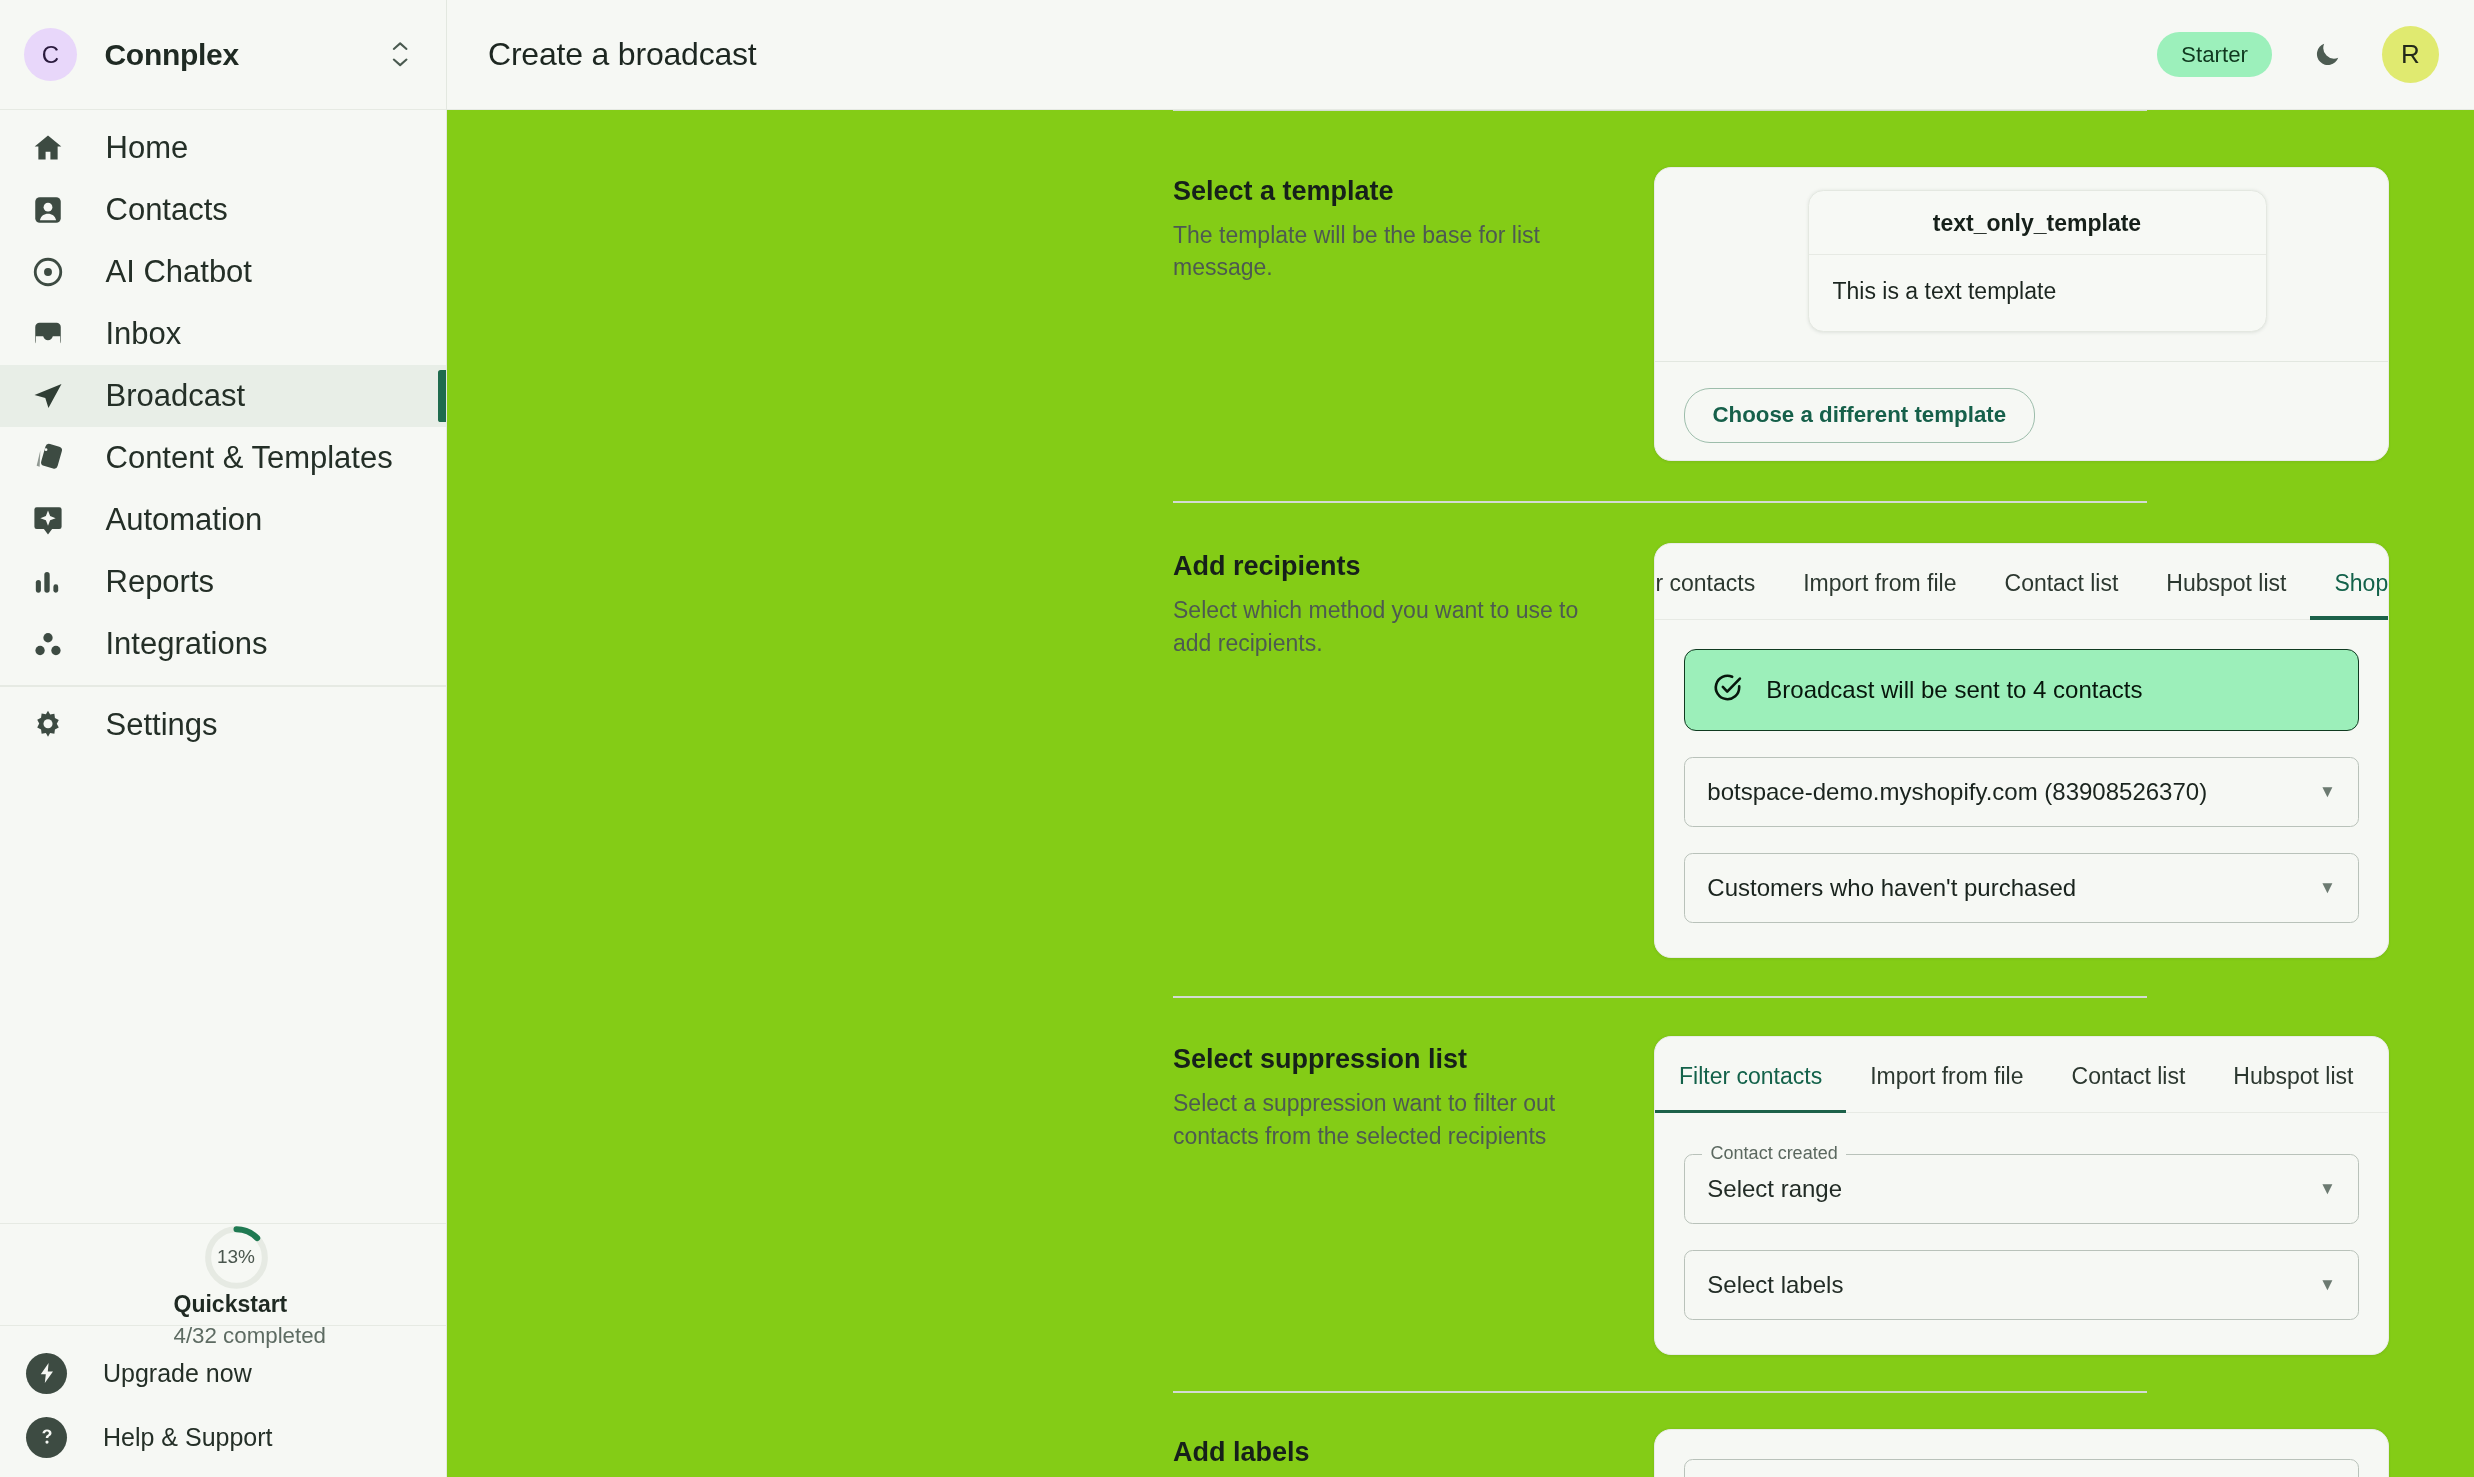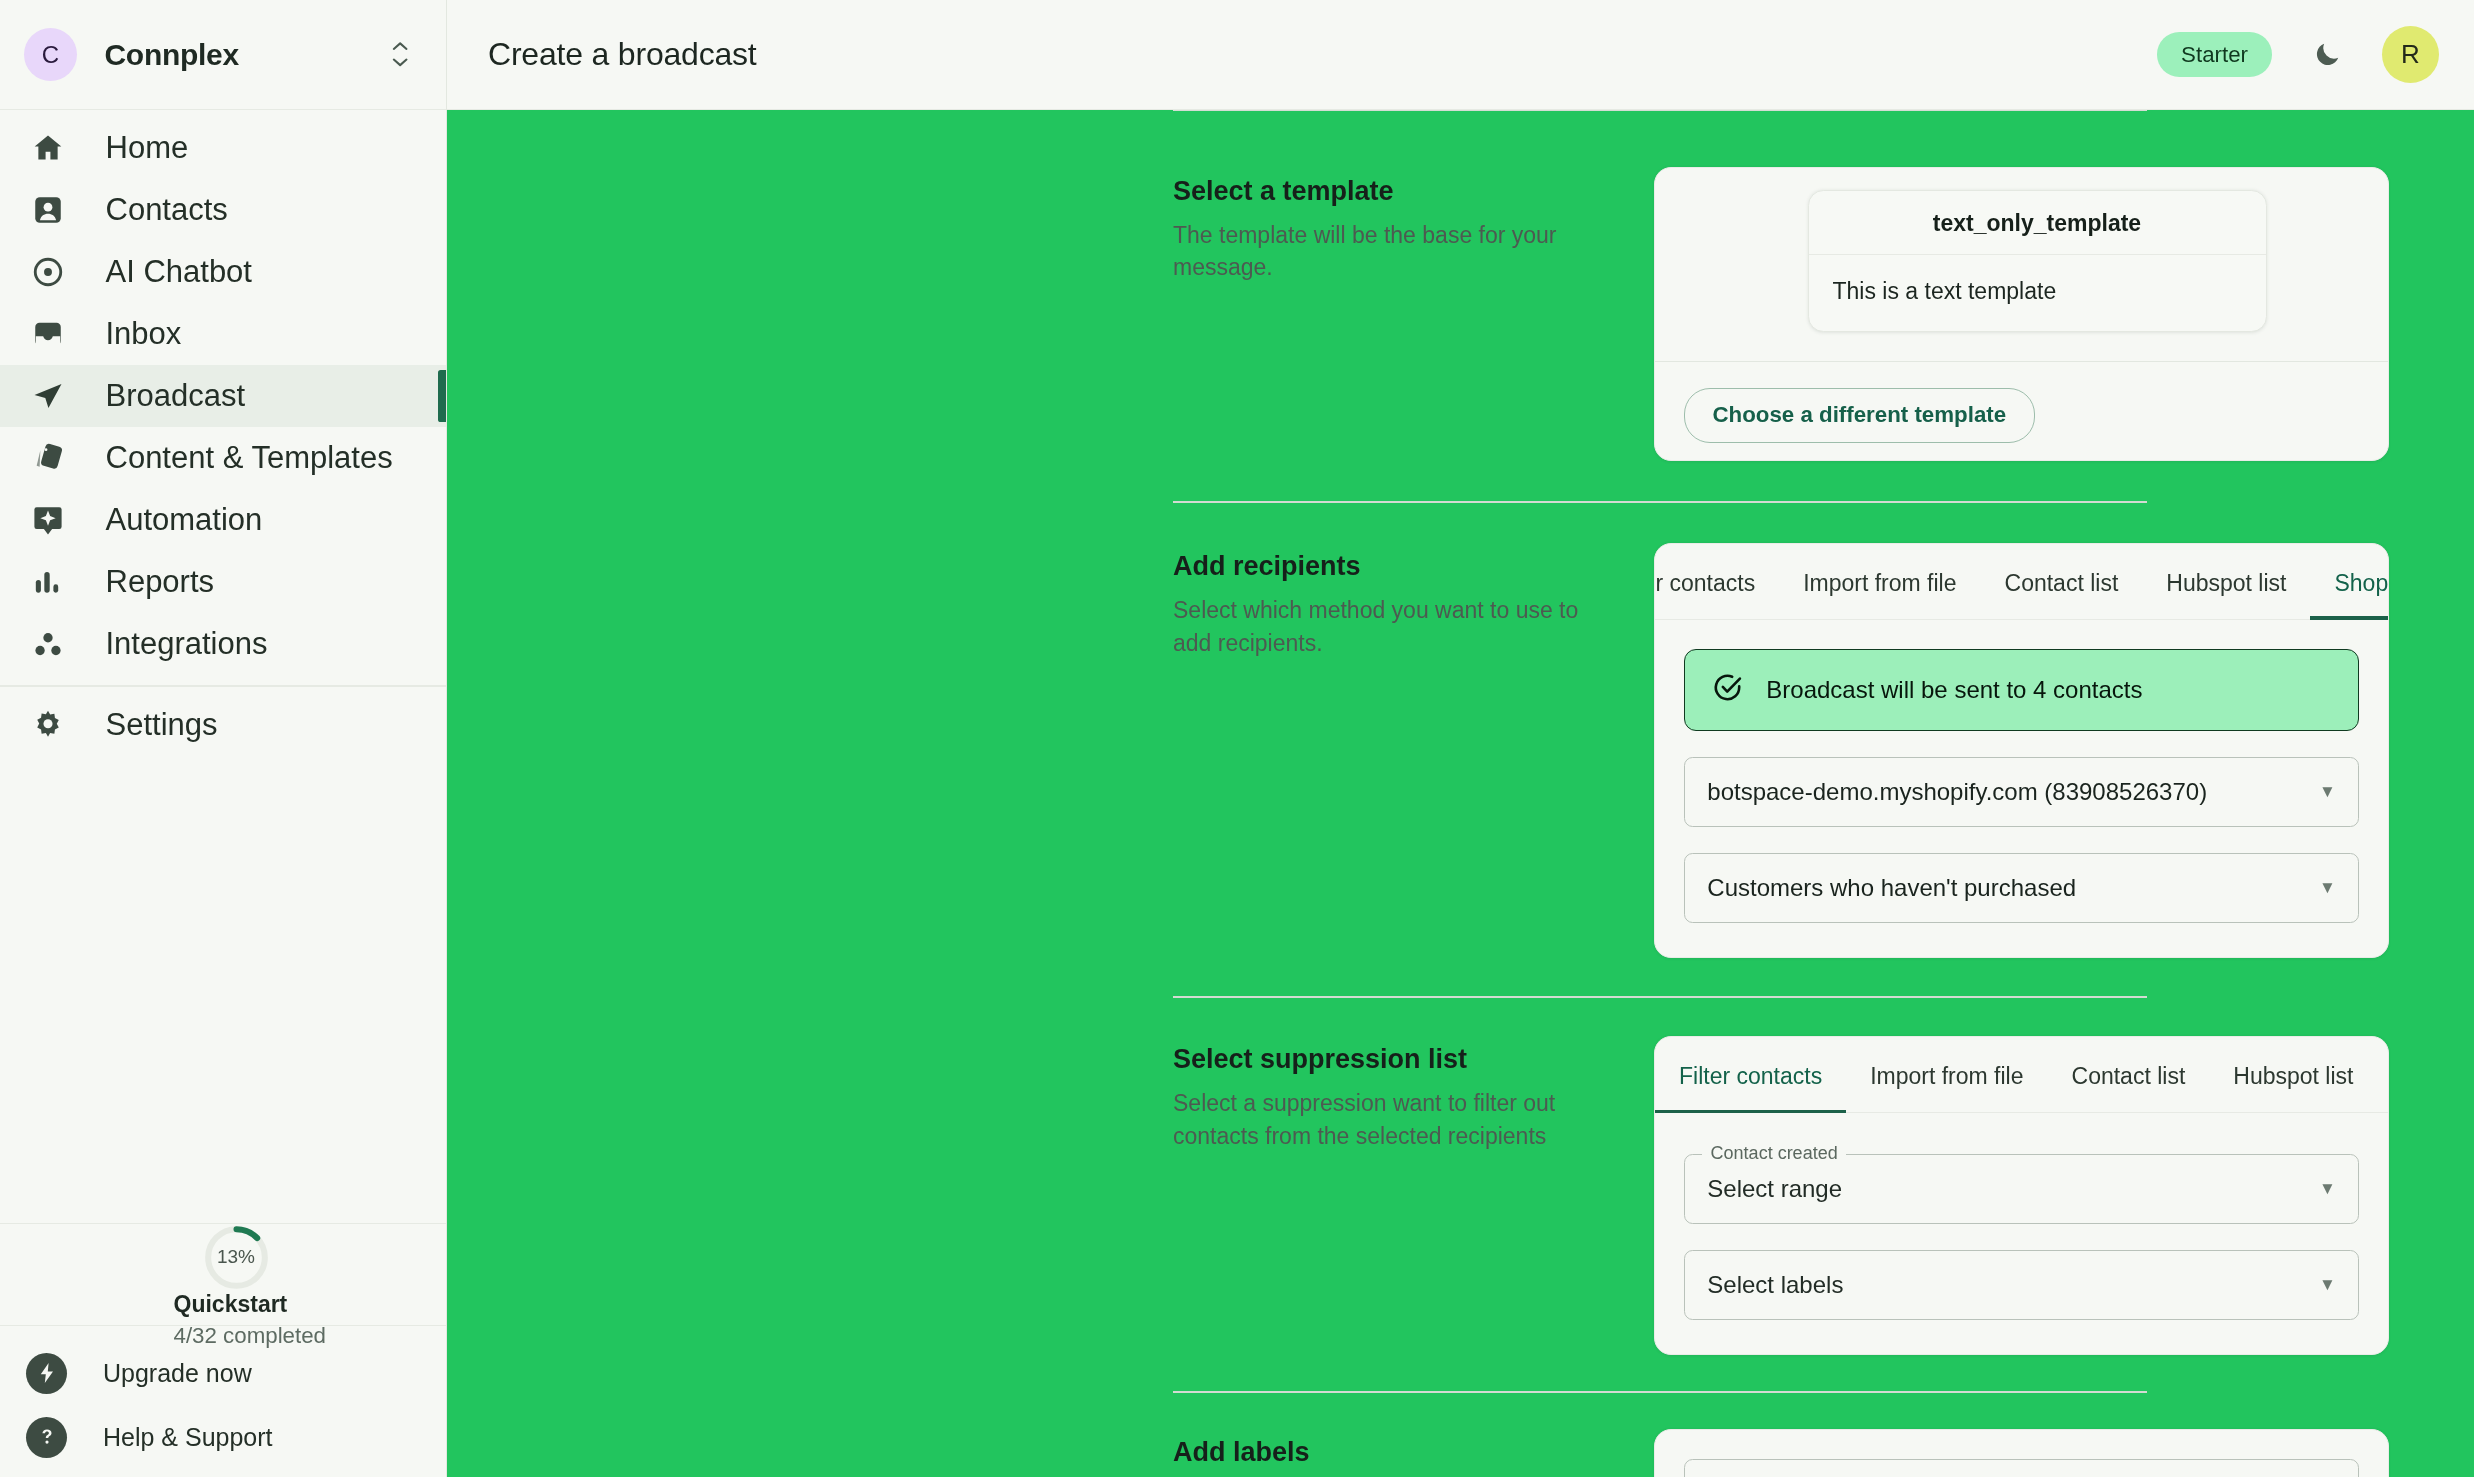--- a/index.html
+++ b/index.html
@@ -120,21 +120,21 @@
     color: #4a5a50;
   }
   .user-avatar {
     width: 57px; height: 57px; border-radius: 50%;
     background: #e0ea70; color: #23291a;
     display: flex; align-items: center; justify-content: center;
     font-size: 26px;
   }
 
   .content {
-    flex: 1 1 auto; background: #22c55e;
+    flex: 1 1 auto; background: #84cc16;
     overflow: hidden; position: relative;
     padding: 0 0 0 0;
   }
   .content-inner { padding: 0 86px 0 0; }
 
   .top-cut {
     height: 12px; margin: 0 0 0 726px; width: 974px;
     border-top: 1.7px solid #d5ddd4;
   }
 
@@ -414,21 +414,21 @@
     </header>
 
     <main class="content">
       <div class="content-inner">
 
         <div class="top-cut"></div>
 
         <section class="section" style="margin-top:45px;">
           <div class="sec-left">
             <div class="sec-title">Select a template</div>
-            <div class="sec-desc">The template will be the base for your message.</div>
+            <div class="sec-desc">The template will be the base for list message.</div>
           </div>
           <div class="sec-right">
             <div class="card">
               <div class="tpl-body">
                 <div class="tpl-bubble">
                   <div class="tpl-head">text_only_template</div>
                   <div class="tpl-text">This is a text template</div>
                 </div>
               </div>
               <div class="tpl-foot">

